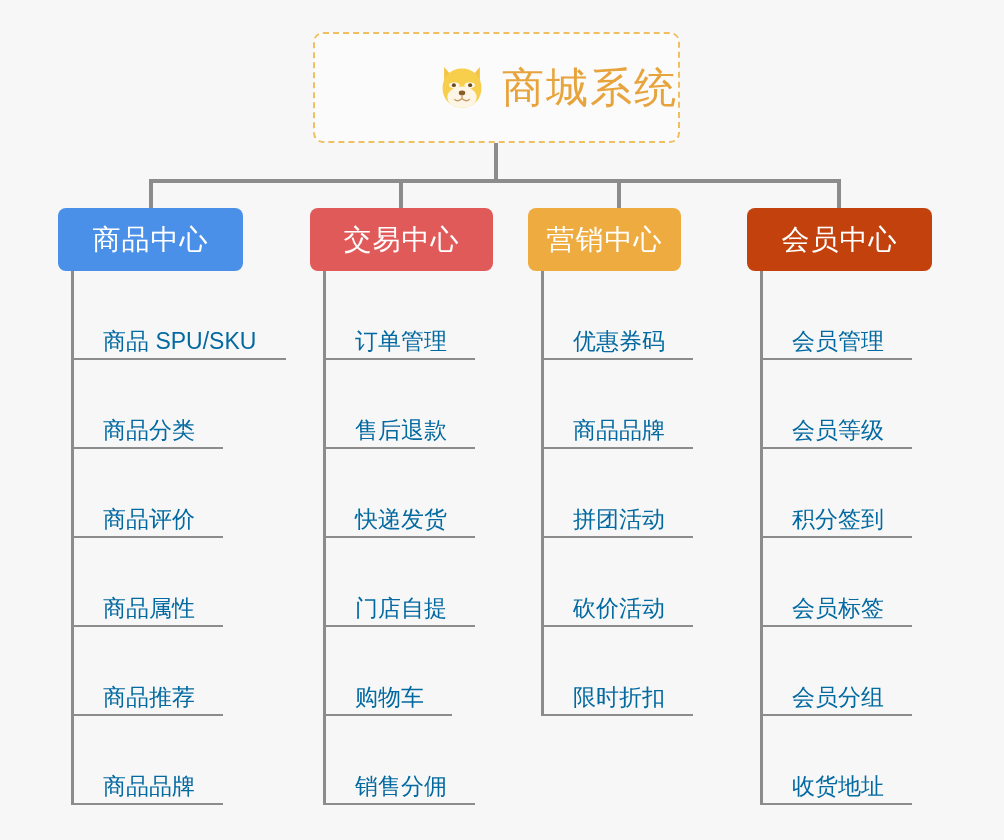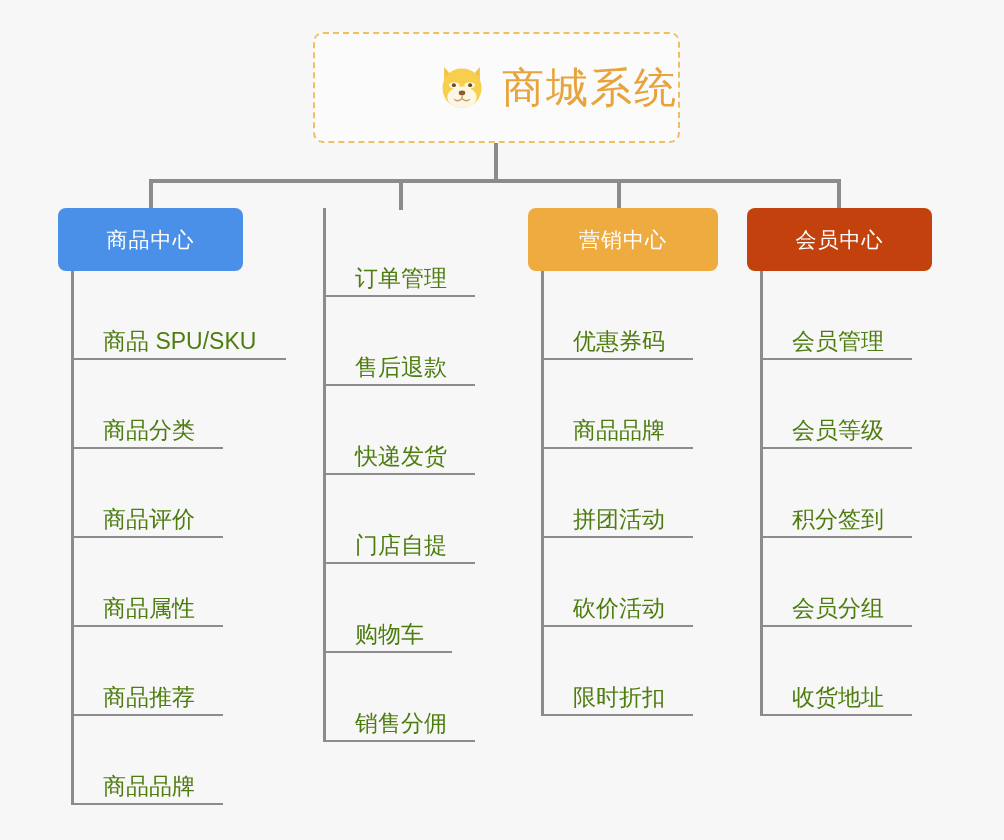--- a/index.html
+++ b/index.html
@@ -90,27 +90,27 @@
   .col-4 { left: 747px; width: 200px; }
 
   .cat-header {
     box-sizing: border-box;
     height: 63px;
     border-radius: 8px;
     display: flex;
     align-items: center;
     justify-content: center;
     color: #ffffff;
-    font-size: 21px;
+    font-size: 28px;
     letter-spacing: 1px;
     white-space: nowrap;
   }
   .col-1 .cat-header { width: 185px; }
   .col-2 .cat-header { width: 183px; }
-  .col-3 .cat-header { width: 190px; }
+  .col-3 .cat-header { width: 153px; }
   .col-4 .cat-header { width: 185px; }
 
   
   .branch {
     position: relative;
     margin-left: 13px;
     padding-left: 0;
   }
   .spine {
     position: absolute;
@@ -132,21 +132,21 @@
   .leaf-rule {
     position: absolute;
     left: 0;
     bottom: 0;
     height: 2px;
     background: #9a9a9a;
   }
   .leaf-label {
     font-size: 23px;
     line-height: 1.1;
-    color: #4d7c0f;
+    color: #0369a1;
     white-space: nowrap;
   }
 </style>
 </head>
 <body style="background: rgb(247, 247, 247);">
 
 <div id="canvas">
 
   <div class="root-node" style="border-color: rgb(240, 192, 96); border-style: dashed;">
     <svg class="root-icon" viewBox="0 0 64 64" aria-hidden="true">
@@ -198,20 +198,21 @@
         <span class="leaf-label">商品推荐</span>
       </div>
       <div class="leaf">
         <div class="leaf-rule" style="width: 152px; background: rgb(140, 140, 140);"></div>
         <span class="leaf-label">商品品牌</span>
       </div>
     </div>
   </div>
 
   <div class="column col-2">
+    <div class="cat-header" style="background: rgb(225, 90, 90);">交易中心</div>
     <div class="branch">
       <div class="spine" style="background: rgb(140, 140, 140);"></div>
       <div class="leaf">
         <div class="leaf-rule" style="width: 152px; background: rgb(140, 140, 140);"></div>
         <span class="leaf-label">订单管理</span>
       </div>
       <div class="leaf">
         <div class="leaf-rule" style="width: 152px; background: rgb(140, 140, 140);"></div>
         <span class="leaf-label">售后退款</span>
       </div>
@@ -272,20 +273,24 @@
       <div class="leaf">
         <div class="leaf-rule" style="width: 152px; background: rgb(140, 140, 140);"></div>
         <span class="leaf-label">会员等级</span>
       </div>
       <div class="leaf">
         <div class="leaf-rule" style="width: 152px; background: rgb(140, 140, 140);"></div>
         <span class="leaf-label">积分签到</span>
       </div>
       <div class="leaf">
         <div class="leaf-rule" style="width: 152px; background: rgb(140, 140, 140);"></div>
+        <span class="leaf-label">会员标签</span>
+      </div>
+      <div class="leaf">
+        <div class="leaf-rule" style="width: 152px; background: rgb(140, 140, 140);"></div>
         <span class="leaf-label">会员分组</span>
       </div>
       <div class="leaf">
         <div class="leaf-rule" style="width: 152px; background: rgb(140, 140, 140);"></div>
         <span class="leaf-label">收货地址</span>
       </div>
     </div>
   </div>
 
 </div>

